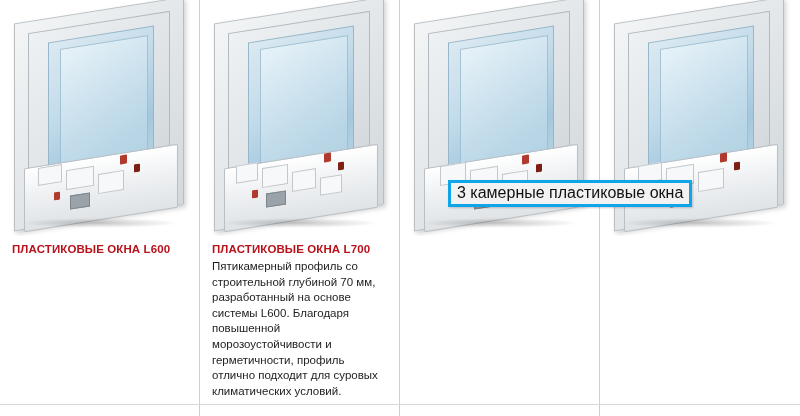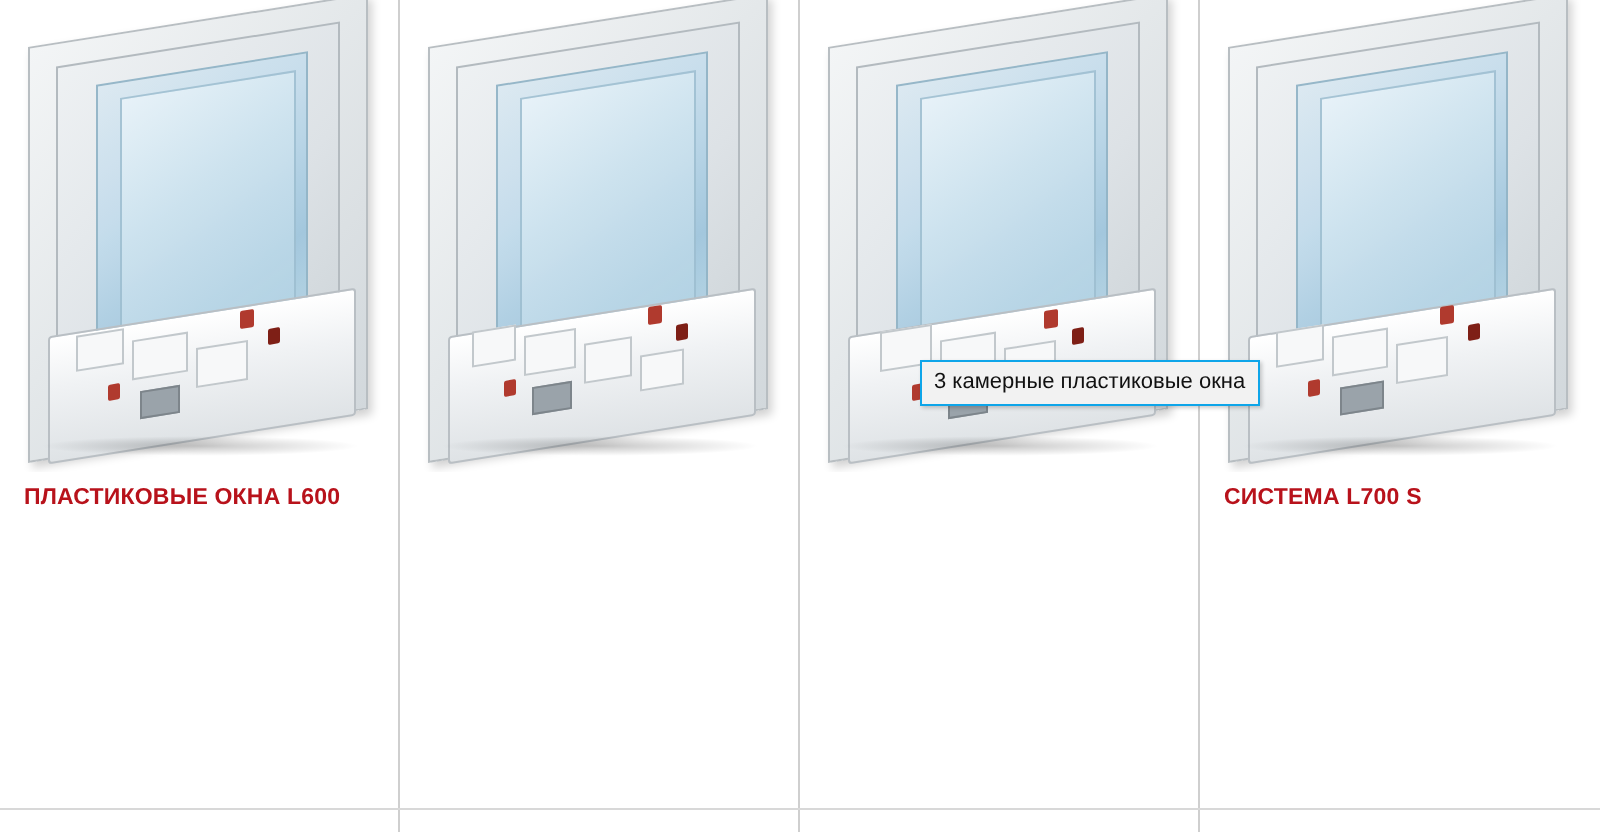--- a/index.html
+++ b/index.html
@@ -130,26 +130,26 @@
     position: absolute;
     left: 12px;
     bottom: 2px;
     width: 160px;
     height: 10px;
     background: radial-gradient(ellipse at center, rgba(0,0,0,0.22) 0%, rgba(0,0,0,0) 70%);
   }
   
   .tooltip {
     position: absolute;
-    left: 460px;
+    left: 448px;
     top: 180px;
     background: #f2f2f2;
-    border: 1px solid #0ea5e9;
+    border: 3px solid #0ea5e9;
     color: #111111;
-    font-size: 11px;
+    font-size: 16px;
     line-height: 14px;
     padding: 3px 6px 4px 6px;
     white-space: nowrap;
     box-shadow: 1px 1px 2px rgba(0,0,0,0.2);
     z-index: 40;
   }
   
   .txt {
     padding: 6px 12px 0 12px;
   }
@@ -224,20 +224,24 @@
           <div class="chamber" style="left:54px;bottom:44px;width:24px;height:18px;transform:skewY(-9deg);"></div>
           <div class="chamber" style="left:84px;bottom:40px;width:22px;height:18px;transform:skewY(-9deg);"></div>
           <div class="chamber" style="left:112px;bottom:36px;width:20px;height:16px;transform:skewY(-9deg);"></div>
           <div class="steel" style="left:58px;bottom:24px;width:18px;height:12px;transform:skewY(-9deg);"></div>
           <div class="seal" style="left:116px;bottom:68px;width:7px;height:9px;transform:skewY(-9deg);"></div>
           <div class="seal dark" style="left:130px;bottom:60px;width:6px;height:8px;transform:skewY(-9deg);"></div>
           <div class="seal" style="left:44px;bottom:32px;width:6px;height:8px;transform:skewY(-9deg);"></div>
           <div class="shadow"></div>
         </div>
       </div>
+      <div class="txt">
+        <div class="heading">ПЛАСТИКОВЫЕ ОКНА L700</div>
+        <p class="body">Пятикамерный профиль со строительной глубиной 70 мм, разработанный на основе системы L600. Благодаря повышенной морозоустойчивости и герметичности, профиль отлично подходит для суровых климатических условий.</p>
+      </div>
       <div class="col-sep" style="right:0;"></div>
     </div>
 
     <div class="col">
       <div class="img-box">
         <div class="win">
           <div class="outer"></div>
           <div class="frame2"></div>
           <div class="glass"></div>
           <div class="glass2"></div>
@@ -267,21 +271,20 @@
           <div class="chamber" style="left:58px;bottom:44px;width:26px;height:18px;transform:skewY(-9deg);"></div>
           <div class="chamber" style="left:90px;bottom:40px;width:24px;height:18px;transform:skewY(-9deg);"></div>
           <div class="steel" style="left:62px;bottom:24px;width:20px;height:12px;transform:skewY(-9deg);"></div>
           <div class="seal" style="left:112px;bottom:68px;width:7px;height:9px;transform:skewY(-9deg);"></div>
           <div class="seal dark" style="left:126px;bottom:60px;width:6px;height:8px;transform:skewY(-9deg);"></div>
           <div class="seal" style="left:46px;bottom:32px;width:6px;height:8px;transform:skewY(-9deg);"></div>
           <div class="shadow"></div>
         </div>
       </div>
       <div class="txt">
-        <div class="heading">СИСТЕМА L700 S</div>
       </div>
     </div>
 
   </div>
 
   <div class="tooltip">3 камерные пластиковые окна</div>
   <div class="bottom-rule"></div>
 
 </div>
 

